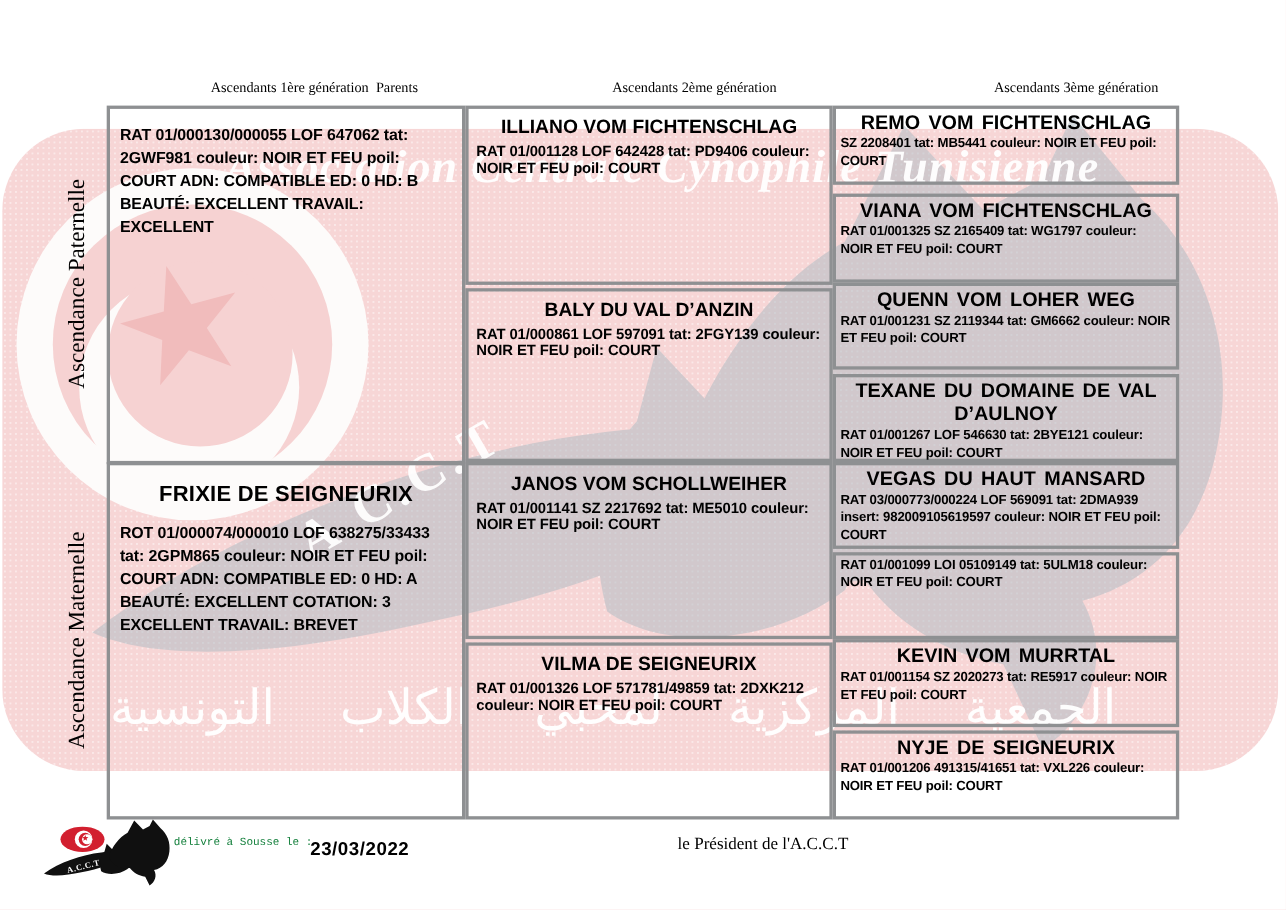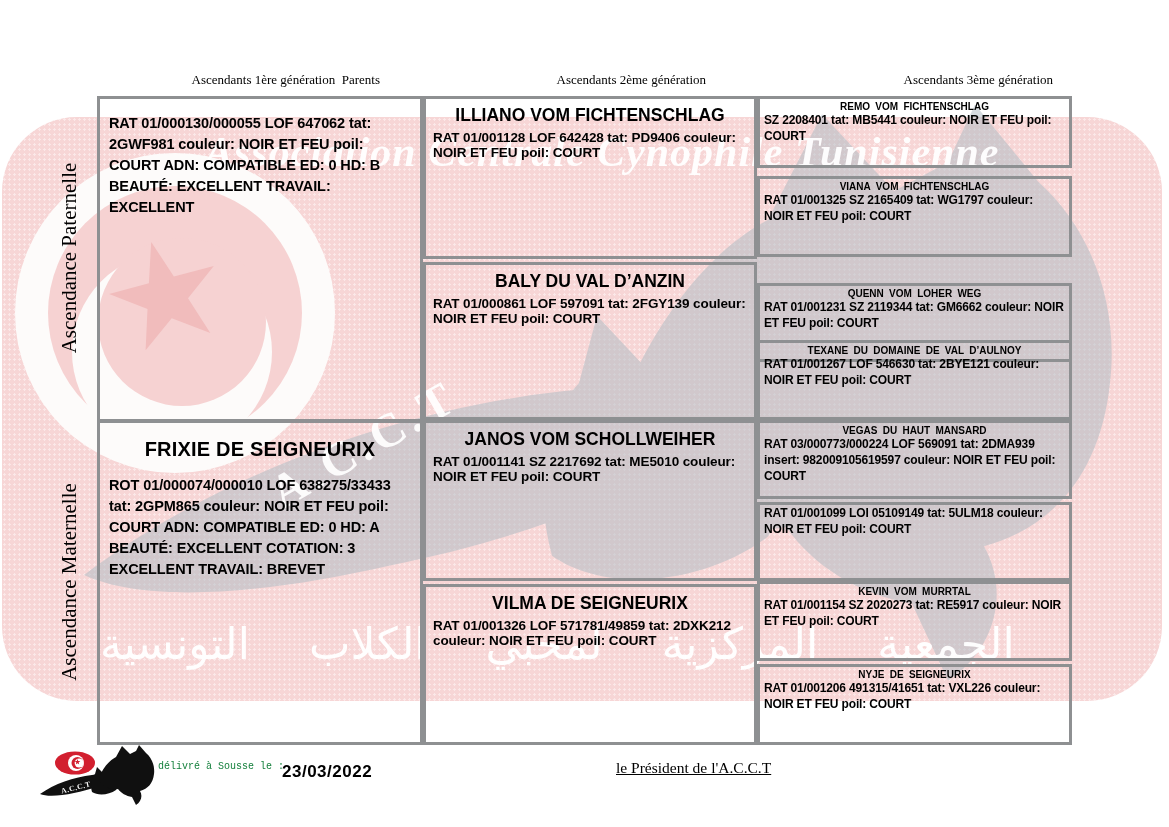--- a/index.html
+++ b/index.html
@@ -49,39 +49,39 @@
   
   .pbox{position:absolute;border:3px solid #8e9092;box-sizing:border-box;z-index:3;color:#000;}
   .b-gero   {left:97px; top:96px;  width:326px;height:326px;}
   .b-frixie {left:97px; top:420px; width:326px;height:325px;}
   .b-illiano{left:423px;top:96px;  width:334px;height:163px;}
   .b-baly   {left:423px;top:262px; width:334px;height:158px;}
   .b-janos  {left:423px;top:420px; width:334px;height:161px;}
   .b-vilma  {left:423px;top:584px; width:334px;height:161px;}
   .b-remo   {left:757px;top:96px;  width:315px;height:72px;}
   .b-viana  {left:757px;top:176px; width:315px;height:81px;}
-  .b-quenn  {left:757px;top:257px; width:315px;height:79px;margin-top:26px;}
+  .b-quenn  {left:757px;top:257px; width:315px;height:79px;}
   .b-texane {left:757px;top:340px; width:315px;height:80px;}
   .b-vegas  {left:757px;top:420px; width:315px;height:79px;}
   .b-fraya  {left:757px;top:502px; width:315px;height:79px;}
   .b-kevin  {left:757px;top:581px; width:315px;height:80px;}
   .b-nyje   {left:757px;top:664px; width:315px;height:81px;}
   .name{font-weight:bold;text-align:center;}
   .dets{font-weight:bold;text-align:left;}
   .c1 .name{margin-top:15px;font-size:20px;letter-spacing:.2px;}
   .c1 .dets{margin:14px 9px 0 9px;font-size:14.5px;line-height:21px;letter-spacing:-.1px;}
   .c2 .name{margin-top:6px;font-size:17.5px;}
   .c2 .dets{margin:4px 7px 0 7px;font-size:13.5px;line-height:15px;letter-spacing:-.1px;}
-  .c3 .name{margin-top:2px;font-size:10px;word-spacing:2.5px;}
+  .c3 .name{margin-top:2px;font-size:18px;word-spacing:2.5px;}
   .c3 .dets{margin:0 4px;font-size:12px;line-height:16px;letter-spacing:-.15px;}
   
   .logo{position:absolute;left:36px;top:744px;z-index:3;}
   .issued-label{position:absolute;left:158px;top:761px;z-index:3;font-family:Liberation Mono, monospace;font-size:10px;color:#15803d;}
   .issued-date{position:absolute;left:282px;top:762px;z-index:3;font-weight:bold;font-size:17px;letter-spacing:.5px;color:#000;}
-  .president{position:absolute;left:616px;top:759px;z-index:3;font-family:"Liberation Serif",serif;font-size:15.5px;color:#000;text-decoration:underline;}
+  .president{position:absolute;left:616px;top:759px;z-index:3;font-family:"Liberation Serif",serif;font-size:15.5px;color:#000;}
 </style>
 </head>
 <body>
 
 <div>
 
   <div class="pink-bg"></div>
 
   <svg class="art" width="1169" height="827" viewBox="0 0 1169 827">
     <defs>

